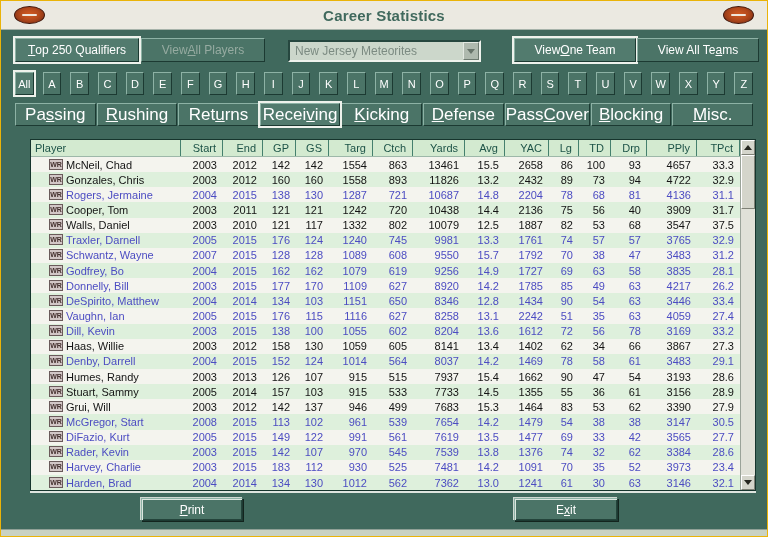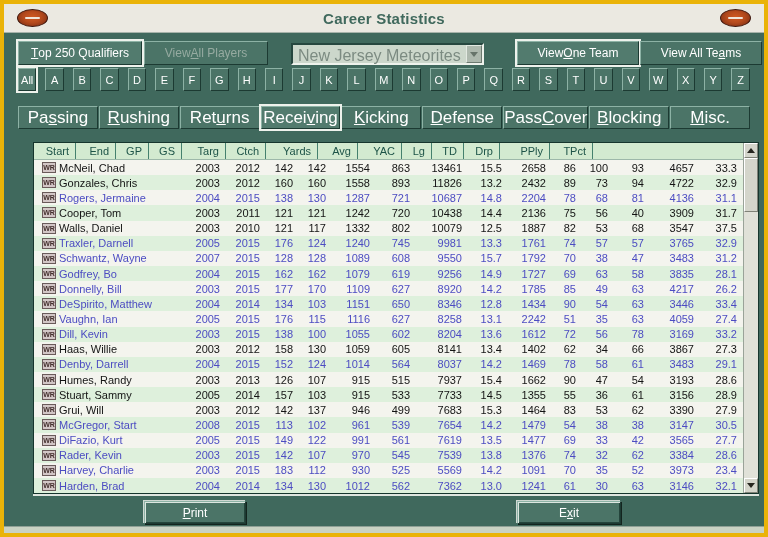--- a/index.html
+++ b/index.html
@@ -1,42 +1,42 @@
 <!DOCTYPE html>
 <html><head>
 <meta charset="utf-8">
 <style>
   html,body{margin:0;padding:0;background:#222;}
   *{box-sizing:border-box;font-family:"Liberation Sans",sans-serif;}
-  .window{position:relative;width:768px;height:537px;background:#40695d;overflow:hidden;border:4px solid #eab308;}
+  .window{position:relative;width:768px;height:537px;background:#40695d;overflow:hidden;border:1px solid #eab308;}
 
   
   .titlebar{position:absolute;top:0;left:0;right:0;height:29px;background:#ebe9e1;border-bottom:1px solid #a7b3aa;display:flex;align-items:center;justify-content:center;}
   .title{font-size:15px;font-weight:bold;color:#40695d;letter-spacing:.2px;}
   .football{position:absolute;top:5px;width:31px;height:18px;border-radius:50%;background:radial-gradient(ellipse at 50% 45%, #d05a22 0%, #b54a1c 45%, #6f2812 100%);border:1px solid #3c140a;}
   .fb-left{left:13px;}
   .fb-right{right:13px;}
   .lace{position:absolute;left:7px;right:7px;top:7px;height:2px;background:#f0e5da;border-radius:1px;}
 
   
   .btn{position:absolute;height:24px;background:#4b7467;color:#fff;font-size:12px;border:1px solid;border-color:#8db2a5 #1c3a32 #1c3a32 #8db2a5;display:flex;align-items:center;justify-content:center;padding:0;cursor:default;}
   .btn .key{text-decoration:underline;}
   .btn.selected{box-shadow:0 0 0 2px #eef2ec;background:#527b6e;}
   .btn.disabled{color:#96aba1;}
 
   
   .dropdown{position:absolute;left:287px;top:2px;width:193px;height:22px;background:#ccd7cb;border:2px solid;border-color:#26473f #eef2ec #eef2ec #26473f;}
-  .dd-value{position:absolute;left:5px;top:2px;font-size:16px;color:#7c8b82;}
+  .dd-value{position:absolute;left:5px;top:2px;font-size:12px;color:#7c8b82;}
   .dd-btn{position:absolute;right:0;top:0;bottom:0;width:16px;background:#aeb9ae;border:1px solid;border-color:#e3e9e2 #6d7a70 #6d7a70 #e3e9e2;display:flex;align-items:center;justify-content:center;}
   .dd-arr{width:0;height:0;border-left:4px solid transparent;border-right:4px solid transparent;border-top:5px solid #67746a;}
 
   .controls{position:absolute;top:37px;left:0;right:0;height:26px;}
 
   
-  .alpha-row{position:absolute;top:64px;left:14px;right:14px;height:23px;display:flex;gap:9px;}
+  .alpha-row{position:absolute;top:71px;left:14px;right:14px;height:23px;display:flex;gap:9px;}
   .alpha{flex:1;background:#4b7467;color:#fff;font-size:11px;border:1px solid;border-color:#8db2a5 #1c3a32 #1c3a32 #8db2a5;display:flex;align-items:center;justify-content:center;}
   .alpha.selected{box-shadow:0 0 0 2px #eef2ec;background:#527b6e;}
 
   
   .tab-row{position:absolute;top:102px;left:14px;right:14px;height:23px;display:flex;gap:1px;}
   .tab{flex:1;background:#4b7467;color:#fff;font-size:17px;border:1px solid;border-color:#8db2a5 #1c3a32 #1c3a32 #8db2a5;display:flex;align-items:center;justify-content:center;}
   .tab .key{text-decoration:underline;}
   .tab.selected{box-shadow:0 0 0 2px #eef2ec;background:#527b6e;z-index:2;}
 
   
@@ -44,21 +44,21 @@
   .grid{width:709px;display:flex;flex-direction:column;}
   .grid-header{height:17px;display:flex;background:#d3ead0;border-bottom:1px solid #9db8a9;}
   .hcell{font-size:11px;color:#1d5347;border-right:1px solid #45806e;display:flex;align-items:center;justify-content:flex-end;padding-right:6px;}
   .hcell.left{justify-content:flex-start;padding-left:4px;}
   .grid-body{flex:1;display:flex;flex-direction:column;}
   .trow{flex:1;display:flex;align-items:center;font-size:11px;color:#141414;background:#f4f4ee;}
   .trow.even{background:#def0dc;}
   .trow.active{color:#4c4cc2;}
   .cell{overflow:hidden;white-space:nowrap;}
   .num{text-align:right;padding-right:6px;}
-  .player-cell{display:flex;align-items:center;padding-left:8px;}
+  .player-cell{display:flex;align-items:flex-start;padding-left:18px;}
   .pos-chip{display:inline-block;width:14px;height:11px;background:#d2c6c6;border:1px solid #6a5a5a;color:#44302e;font-size:7px;font-weight:bold;line-height:9px;text-align:center;margin-right:3px;flex:none;}
   .c0{width:150px}.c1{width:42px}.c2{width:40px}.c3{width:33px}.c4{width:33px}.c5{width:44px}.c6{width:40px}.c7{width:52px}.c8{width:40px}.c9{width:44px}.c10{width:30px}.c11{width:32px}.c12{width:36px}.c13{width:50px}.c14{width:43px}
 
   
   .vscroll{width:15px;background:#e0e1d8;display:flex;flex-direction:column;border-left:1px solid #9aa399;}
   .sb-btn{height:15px;background:#d4d5cb;border:1px solid;border-color:#ffffff #7f8277 #7f8277 #ffffff;display:flex;align-items:center;justify-content:center;flex:none;}
   .sb-thumb{height:54px;background:#d4d5cb;border:1px solid;border-color:#ffffff #7f8277 #7f8277 #ffffff;flex:none;}
   .sb-track{flex:1;}
   .arr{width:0;height:0;}
   .arr.up{border-left:4px solid transparent;border-right:4px solid transparent;border-bottom:5px solid #26261f;}
@@ -186,20 +186,21 @@
       <div class="tab">
         <span></span>
         <span class="key">M</span>
         <span>isc.</span>
       </div>
     </div>
 
   <div class="table-wrap">
     <div class="grid">
       <div class="grid-header" id="grid-header">
+          <div class="hcell c0 left">Player</div>
           <div class="hcell c1">Start</div>
           <div class="hcell c2">End</div>
           <div class="hcell c3">GP</div>
           <div class="hcell c4">GS</div>
           <div class="hcell c5">Targ</div>
           <div class="hcell c6">Ctch</div>
           <div class="hcell c7">Yards</div>
           <div class="hcell c8">Avg</div>
           <div class="hcell c9">YAC</div>
           <div class="hcell c10">Lg</div>
@@ -613,21 +614,21 @@
             <div class="cell c0 player-cell">
               <span class="pos-chip">WR</span>
               <span>Harvey, Charlie</span>
             </div>
             <div class="cell num c1">2003</div>
             <div class="cell num c2">2015</div>
             <div class="cell num c3">183</div>
             <div class="cell num c4">112</div>
             <div class="cell num c5">930</div>
             <div class="cell num c6">525</div>
-            <div class="cell num c7">5569</div>
+            <div class="cell num c7">7481</div>
             <div class="cell num c8">14.2</div>
             <div class="cell num c9">1091</div>
             <div class="cell num c10">70</div>
             <div class="cell num c11">35</div>
             <div class="cell num c12">52</div>
             <div class="cell num c13">3973</div>
             <div class="cell num c14">23.4</div>
           </div>
           <div class="trow even active">
             <div class="cell c0 player-cell">

